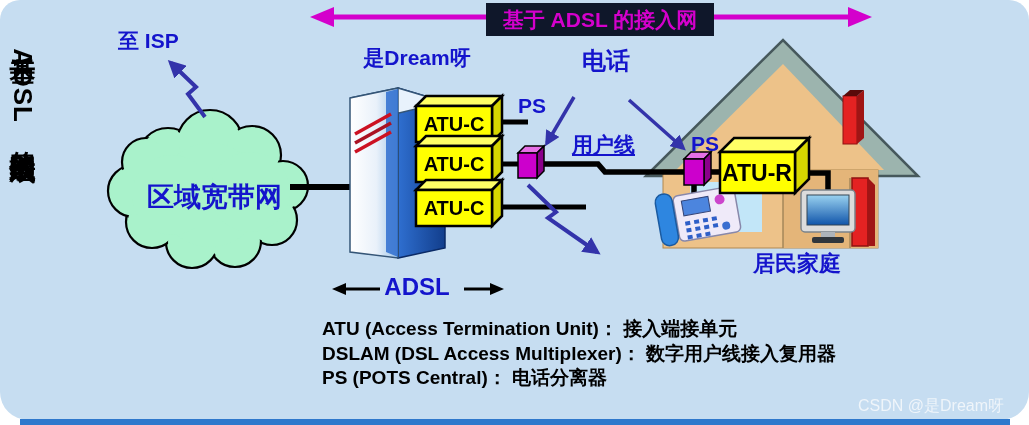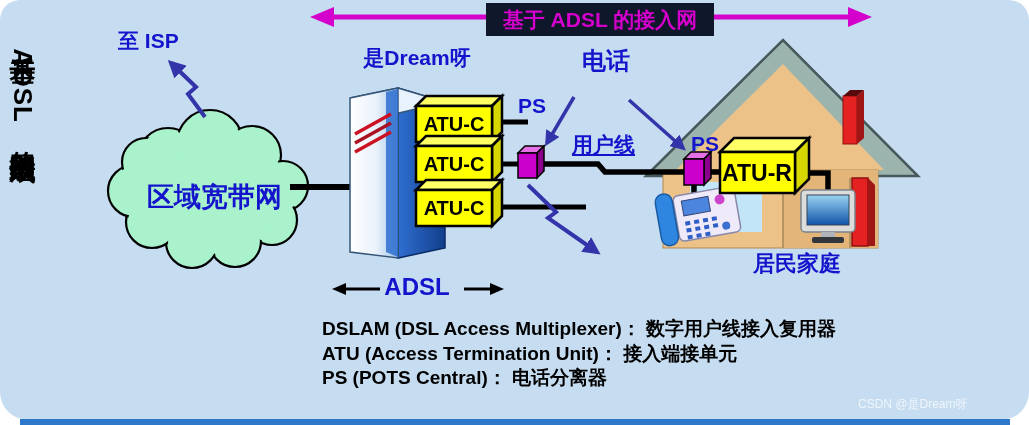--- a/index.html
+++ b/index.html
@@ -20,21 +20,21 @@
       color:#D400CC;font-weight:bold;font-size:21px;text-align:center;line-height:33px;}
   .isp-label{left:118px;top:27px;font-size:21px;}
   .cloud-label{left:147px;top:179px;width:130px;text-align:right;font-size:27px;}
   .ps-top{left:518px;top:94px;font-size:21px;}
   .splitter-label{left:558px;top:48px;width:96px;text-align:center;font-size:24px;line-height:26px;}
   .userline-label{left:572px;top:131px;font-size:21px;text-decoration:underline;}
   .local-label{left:550px;top:265px;font-size:22px;}
   .ps-house{left:691px;top:132px;font-size:21px;}
   .family-label{left:735px;top:249px;font-size:22px;margin-left:18px;}
   .legend{position:absolute;left:322px;top:317px;color:#000;font-weight:bold;font-size:19px;line-height:24.5px;}
-  .watermark{position:absolute;left:858px;top:396px;font-size:12px;color:rgba(242,246,251,0.92);}
+  .watermark{position:absolute;left:858px;top:396px;font-size:16px;color:rgba(242,246,251,0.92);}
   svg text{font-family:"Liberation Sans","DejaVu Sans",sans-serif;font-weight:bold;}
 </style>
 </head>
 <body>
 
 <div class="canvas">
   <div class="bg"></div>
   <div class="footer-bar"></div>
 
   <svg class="svg-layer" viewBox="0 0 1029 425">
@@ -225,19 +225,19 @@
   <div class="lbl dslam-label">ADSL</div>
   <div class="lbl ps-top">PS</div>
   <div class="lbl splitter-label">
     <div>电话</div>
   </div>
   <div class="lbl userline-label">用户线</div>
   <div class="lbl ps-house">PS</div>
   <div class="lbl family-label">居民家庭</div>
 
   <div class="legend">
+    <div>ATU (Access Termination Unit)： 接入端接单元</div>
     <div>DSLAM (DSL Access Multiplexer)： 数字用户线接入复用器</div>
-    <div>ATU (Access Termination Unit)： 接入端接单元</div>
     <div>PS (POTS Central)： 电话分离器</div>
   </div>
 
   <div class="watermark">CSDN @是Dream呀</div>
 </div>
 
 </body></html>

